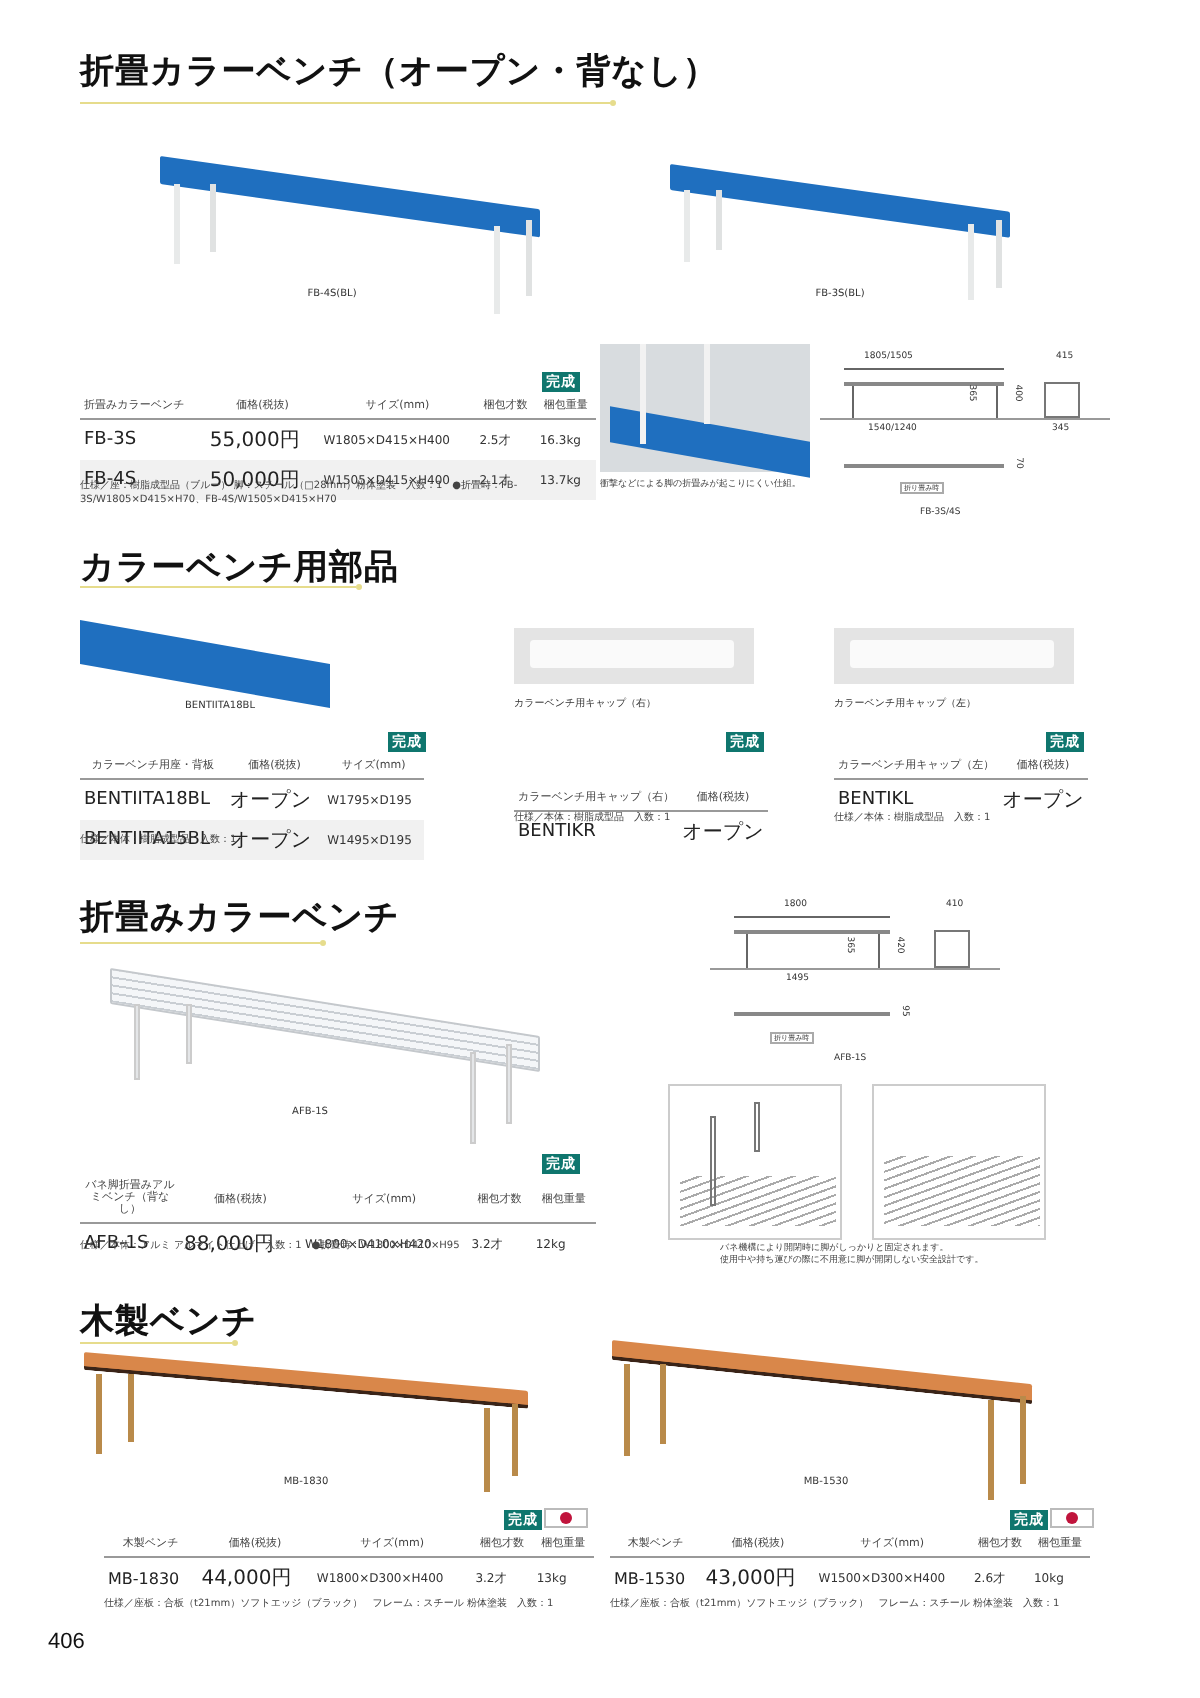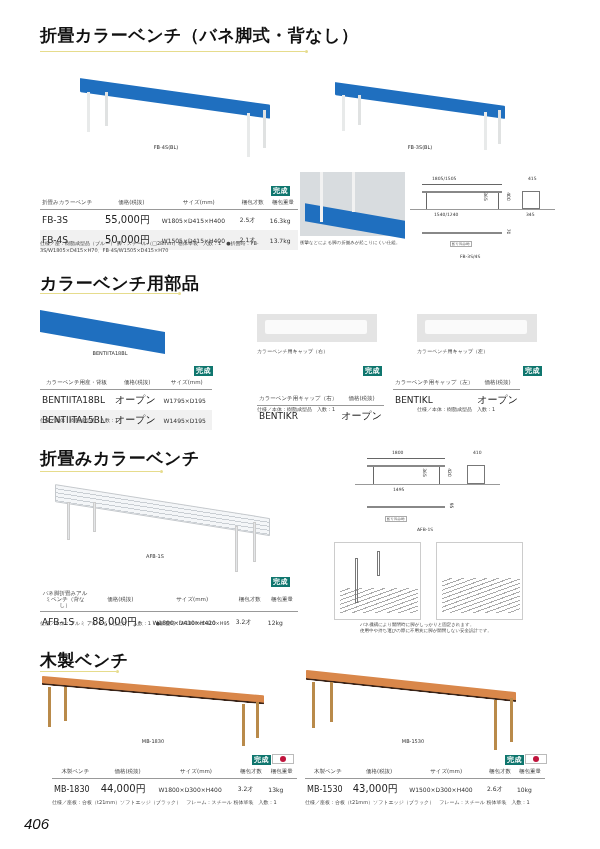--- a/index.html
+++ b/index.html
@@ -24,21 +24,21 @@
   .bench-top { position: absolute; border-radius: 1px; }
   .leg { position: absolute; width: 3px; }
   .photo-box { position: absolute; background: #e8e8e8; }
   .line-box { position: absolute; border: 1px solid #ccc; background: #fff; }
   .dim { position: absolute; font-size: 4.5px; color: #333; white-space: nowrap; }
   .dline { position: absolute; background: #666; }
 </style>
 </head>
 <body>
 
-<div class="abs section-title" style="left:40px;top:24px;">折畳カラーベンチ（バネ脚式・背なし）</div>
+<div class="abs section-title" style="left:40px;top:24px;">折畳カラーベンチ（オープン・背なし）</div>
 <div class="abs title-rule" style="left:40px;top:51px;width:265px;"></div>
 
 <div class="abs" style="left:75px;top:78px;width:200px;height:80px;">
   <div class="bench-top" style="left:5px;top:0;width:190px;height:14px;background:#1f6fbf;transform:skewY(8deg);transform-origin:left;"></div>
   <div class="leg" style="left:12px;top:14px;height:40px;background:#e8eaea;"></div>
   <div class="leg" style="left:30px;top:14px;height:34px;background:#e0e2e2;"></div>
   <div class="leg" style="left:172px;top:35px;height:44px;background:#e8eaea;"></div>
   <div class="leg" style="left:188px;top:32px;height:38px;background:#e0e2e2;"></div>
 </div>
 <div class="abs cap" style="left:136px;top:144px;width:60px;">FB-4S(BL)</div>
@@ -165,21 +165,21 @@
     </tbody>
   </table>
 </div>
 <div class="abs note" style="left:257px;top:406px;width:130px;">仕様／本体：樹脂成型品　入数：1</div>
 
 <div class="photo-box" style="left:417px;top:314px;width:120px;height:28px;background:#e4e4e4;">
   <div class="abs" style="left:8px;top:6px;width:102px;height:14px;background:#fafafa;border-radius:2px;"></div>
 </div>
 <div class="abs cap" style="left:417px;top:348px;text-align:left;">カラーベンチ用キャップ（左）</div>
 <div class="abs badge" style="left:523px;top:366px;">完成</div>
-<div class="abs" style="left:393px;top:376px;width:124px;">
+<div class="abs" style="left:417px;top:376px;width:124px;">
   <table class="spec">
     <thead>
         <tr>
       <th>カラーベンチ用キャップ（左）</th>
       <th>価格(税抜)</th>
     </tr>
       </thead>
     <tbody>
       <tr>
         <td class="code">BENTIKL</td>
@@ -329,13 +329,13 @@
         <td class="price">43,000円</td>
         <td>W1500×D300×H400</td>
         <td>2.6才</td>
         <td>10kg</td>
       </tr>
     </tbody>
   </table>
 </div>
 <div class="abs note" style="left:305px;top:799px;width:245px;">仕様／座板：合板（t21mm）ソフトエッジ（ブラック）　フレーム：スチール 粉体塗装　入数：1</div>
 
-<div class="abs" style="left:24px;top:815px;font-size:15px;color:#111;font-family:'Liberation Sans',sans-serif;font-style:italic;">406</div>
+<div class="abs" style="left:24px;top:815px;font-size:11px;color:#111;font-family:'Liberation Sans',sans-serif;">406</div>
 
 </body></html>

